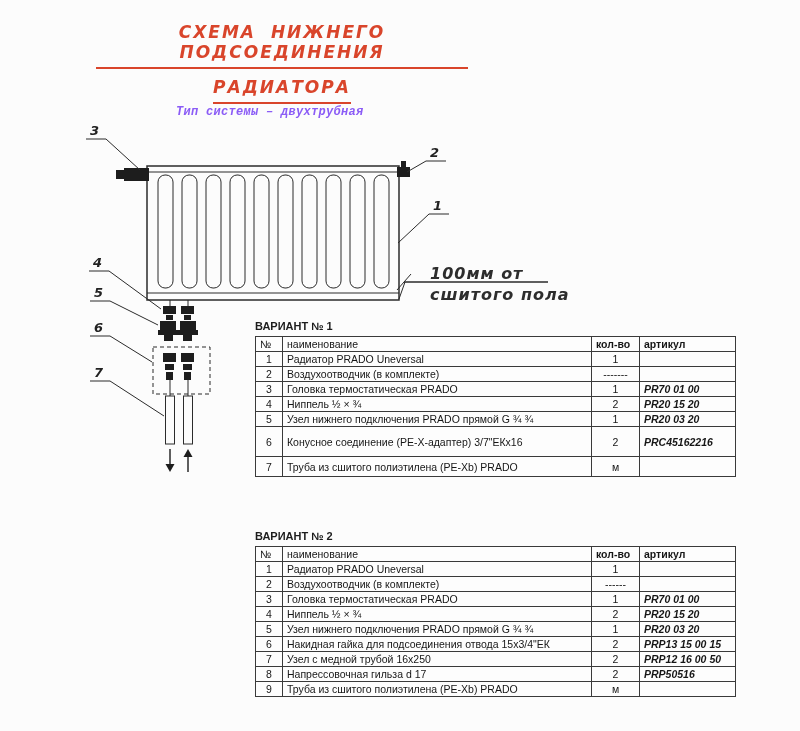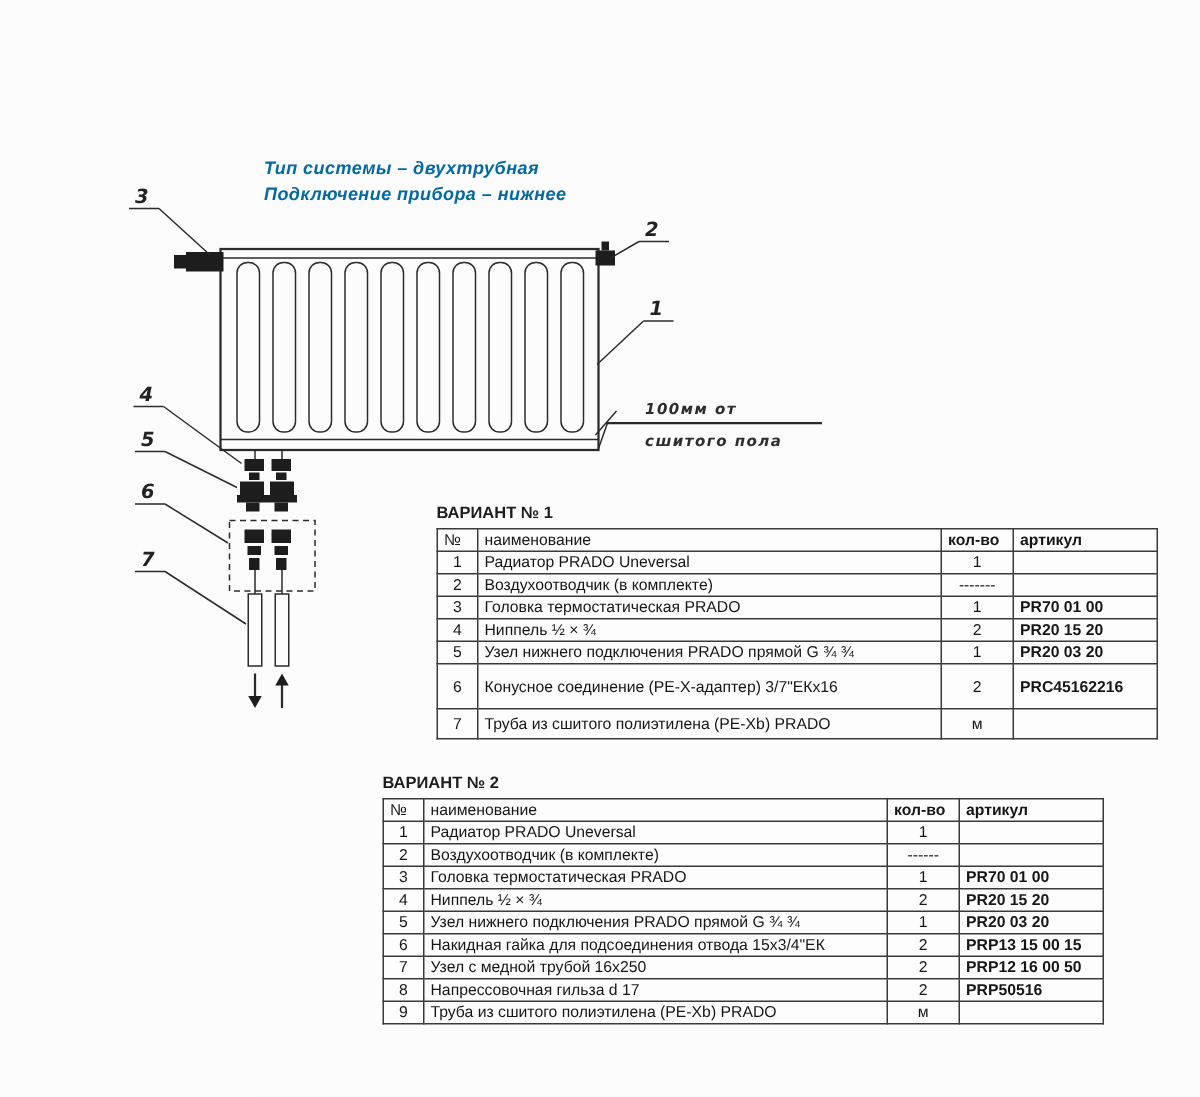--- a/index.html
+++ b/index.html
@@ -10,57 +10,61 @@
   
   .title { position:absolute; left:96px; top:22px; width:372px; text-align:center;
            color:var(--accent, #d9452b); font-family:"DejaVu Sans", sans-serif;
            font-style:italic; font-weight:bold; font-size:17px;
            letter-spacing:2px; word-spacing:7px; }
   .title-line { display:inline-block; border-bottom:2px solid currentColor;
                 padding-bottom:5px; margin-bottom:8px; }
 
   
   .notes { position:absolute; left:176px; top:104px;
-           font-family:Liberation Sans, sans-serif; font-style:italic; font-weight:bold;
-           font-size:12px; color:#0369a1; line-height:17px; letter-spacing:0.3px; }
+           font-family:Liberation Mono, monospace; font-style:italic; font-weight:bold;
+           font-size:12px; color:#8b5cf6; line-height:17px; letter-spacing:0.3px; }
   .floor-note { position:absolute; left:430px; top:263px;
            font-family:"DejaVu Sans", sans-serif; font-style:italic; font-weight:bold;
-           font-size:10px; color:#2d2d2d; line-height:21px; letter-spacing:1px; }
+           font-size:16px; color:#2d2d2d; line-height:21px; letter-spacing:1px; }
 
   
   .diagram-svg { position:absolute; left:55px; top:90px; width:510px; height:400px; }
   .s  { stroke:#2b2b2b; fill:none; stroke-width:1.5; }
   .s1 { stroke:#2b2b2b; fill:none; stroke-width:1; }
   .blk { fill:#1d1d1d; stroke:none; }
   .callout-num { font-family:"DejaVu Sans", sans-serif; font-style:italic;
                  font-weight:bold; font-size:13px; fill:#222; }
 
   
   .variant { position:absolute; left:255px; width:481px; }
-  .variant-1 { top:336px;margin-left:36px; }
-  .variant-2 { top:516px; }
+  .variant-1 { top:320px; }
+  .variant-2 { top:530px; }
   .variant-title { font-size:11px; font-weight:bold; color:#1d1d1d; margin-bottom:4px; }
   table { width:100%; border-collapse:collapse; table-layout:fixed;
           font-size:10.5px; color:#161616; background:#fdfdfd; }
   th, td { border:1px solid #3a3a3a; padding:1px 4px; height:15px; vertical-align:middle;
            overflow:hidden; white-space:nowrap; text-align:left; }
   th { font-weight:normal; }
   th.col-qty, th.col-article { font-weight:bold; }
   col.c-num { width:27px; } col.c-qty { width:48px; } col.c-article { width:96px; }
   td.col-num { text-align:center; }
   td.col-qty { text-align:center; }
-  td.col-article { font-weight:bold; }
+  td.col-article { font-weight:bold;font-style:italic; }
   table[data-table-index="0"] tbody tr:nth-child(6) td { height:30px; }
   table[data-table-index="0"] tbody tr:nth-child(7) td { height:20px; }
 </style>
 </head>
 <body>
 
 <div class="page">
 
+  <header class="title">
+    <div><span class="title-line">СХЕМА НИЖНЕГО ПОДСОЕДИНЕНИЯ</span></div>
+    <div><span class="title-line">РАДИАТОРА</span></div>
+  </header>
 
   <svg class="diagram-svg" viewBox="55 90 510 400">
 
     <rect x="147" y="166" width="252" height="134" class="s" fill="#ffffff"></rect>
     <line x1="147" y1="172" x2="399" y2="172" class="s1"></line>
     <line x1="147" y1="293" x2="399" y2="293" class="s1"></line>
 
     <g>
       <rect class="s1" fill="#fff" x="158" y="175" width="15" height="113" rx="7"></rect>
       <rect class="s1" fill="#fff" x="182" y="175" width="15" height="113" rx="7"></rect>
@@ -166,21 +170,20 @@
     </g>
     <g>
       <text class="callout-num" x="94" y="377">7</text>
       <line x1="90" y1="381" x2="110" y2="381" class="s1"></line>
       <line x1="110" y1="381" x2="164" y2="416" class="s1"></line>
     </g>
   </svg>
 
   <div class="notes">
     <div>Тип системы – двухтрубная</div>
-    <div>Подключение прибора – нижнее</div>
   </div>
 
   <div class="floor-note">
     <div>100мм от</div>
     <div>сшитого пола</div>
   </div>
 
   <section class="variant variant-1">
     <div class="variant-title">ВАРИАНТ № 1</div>
     <table data-table-index="0">

